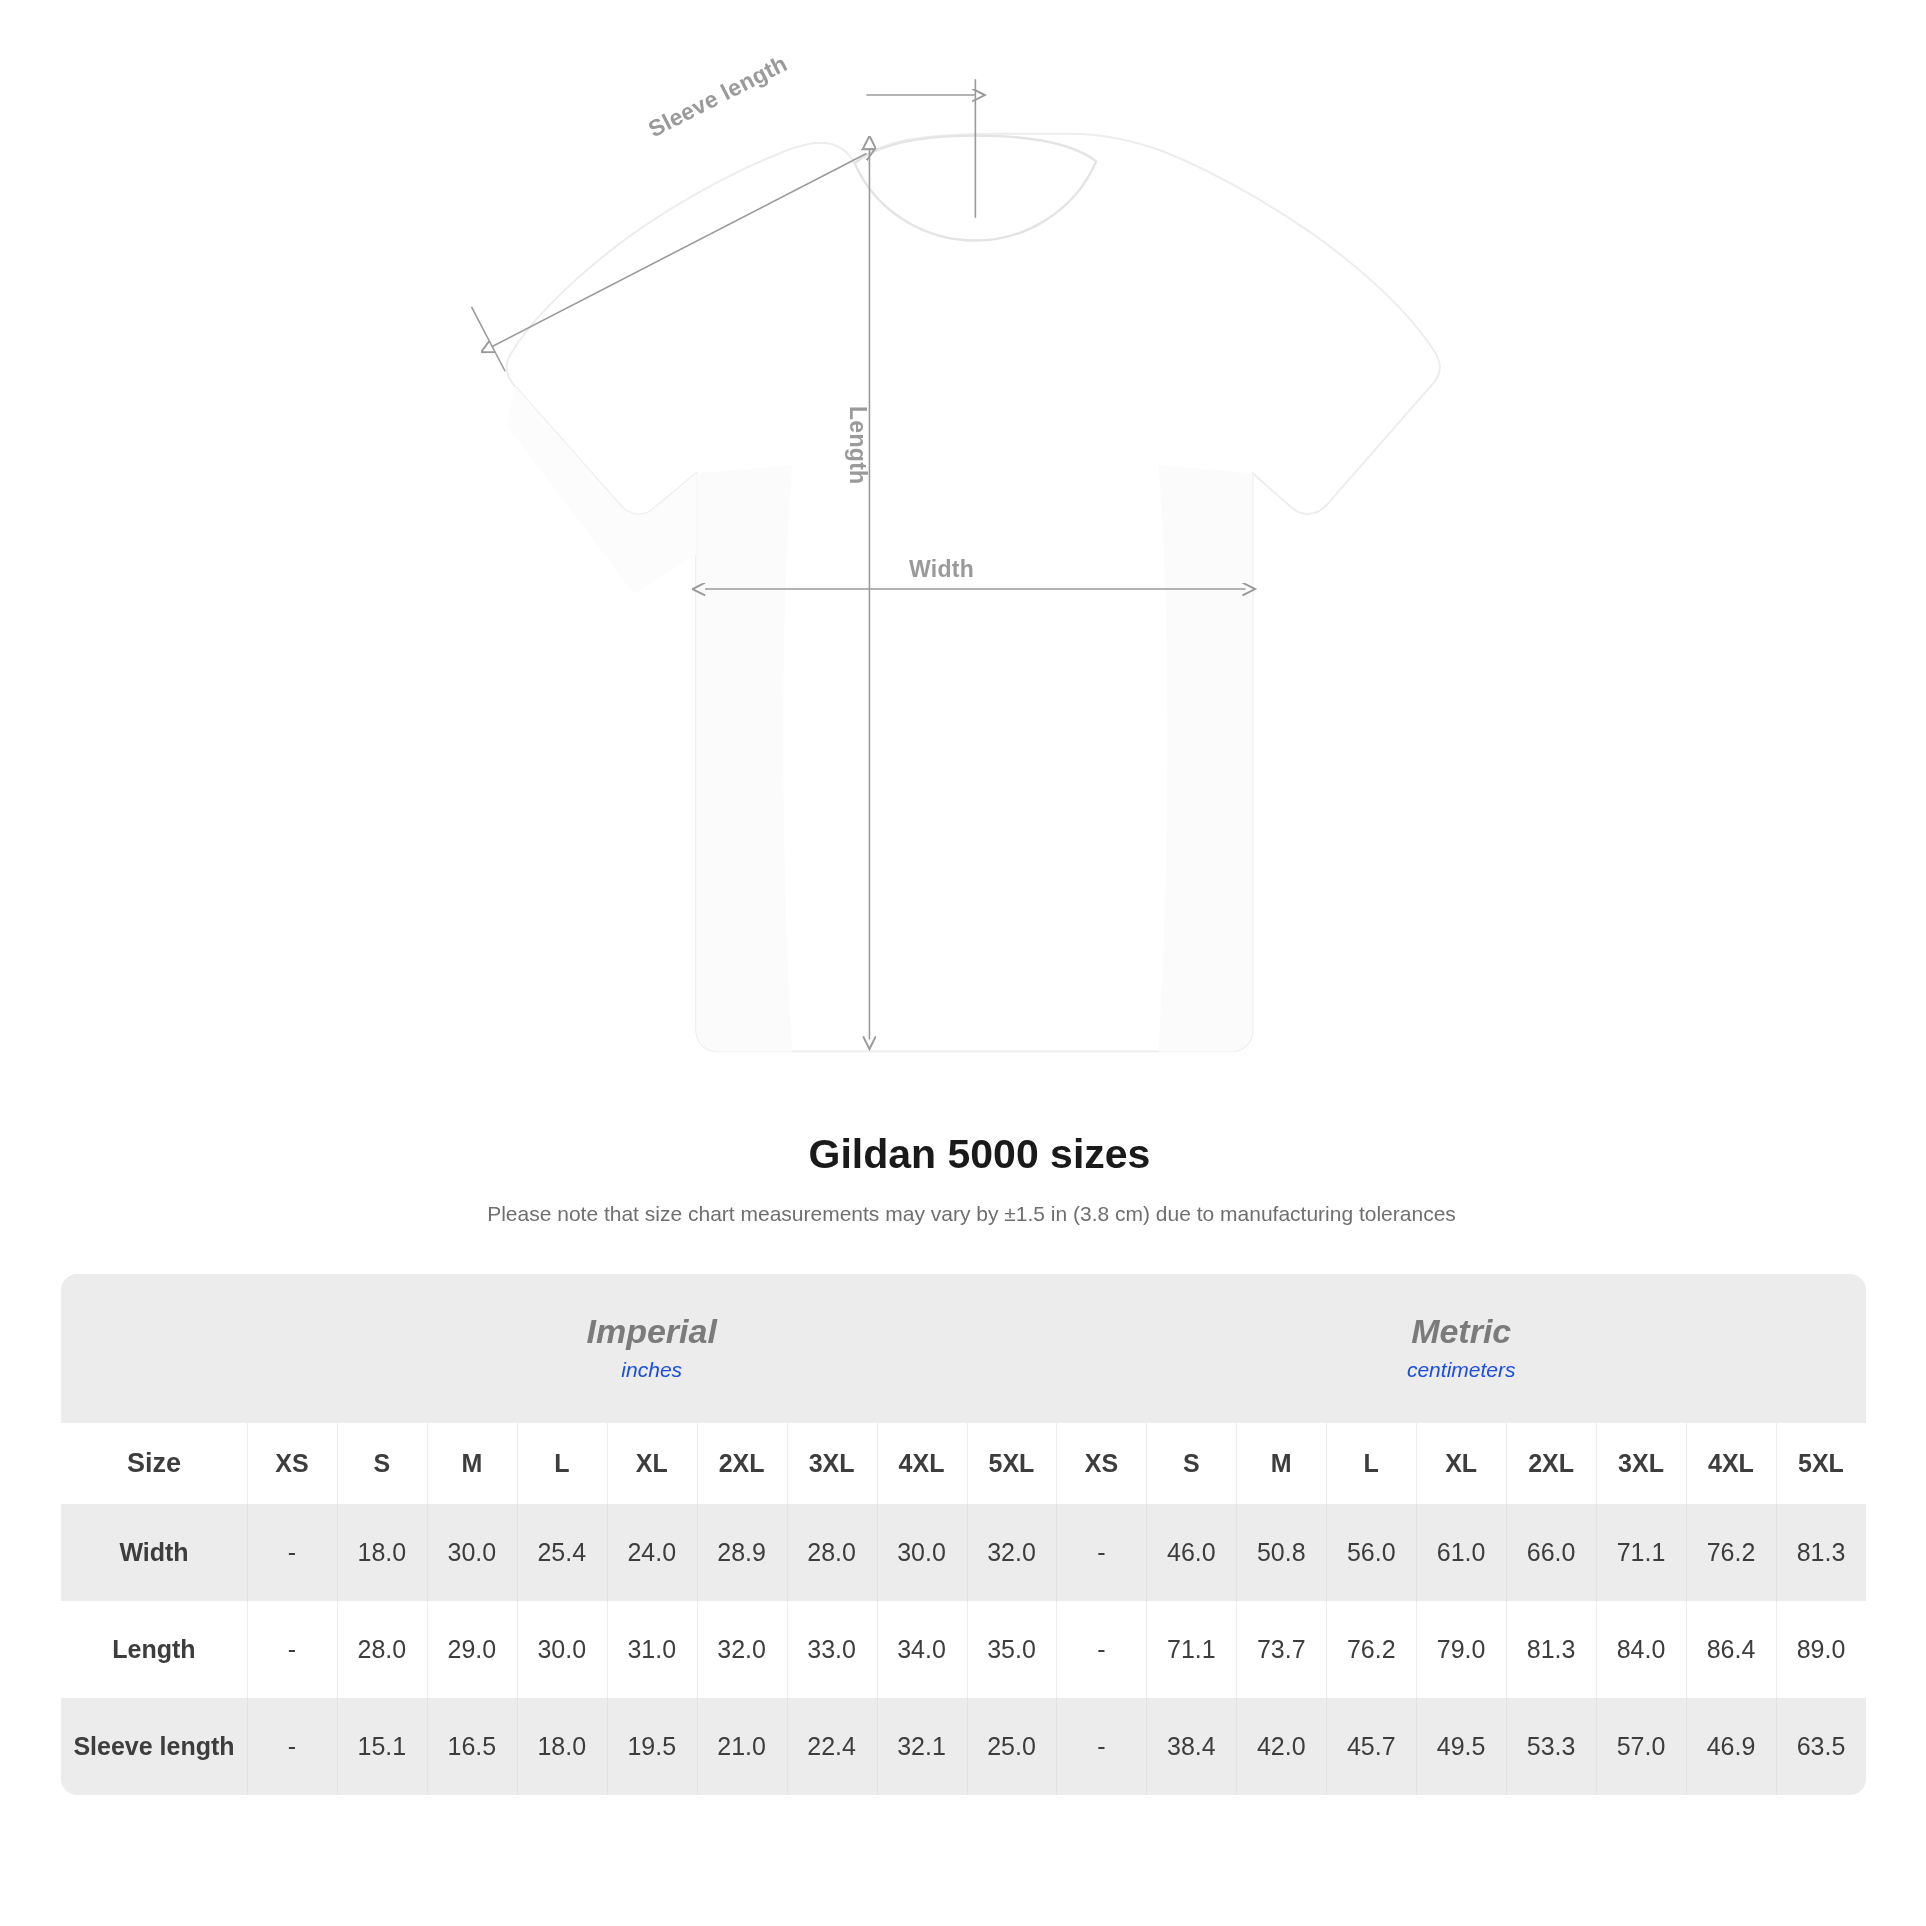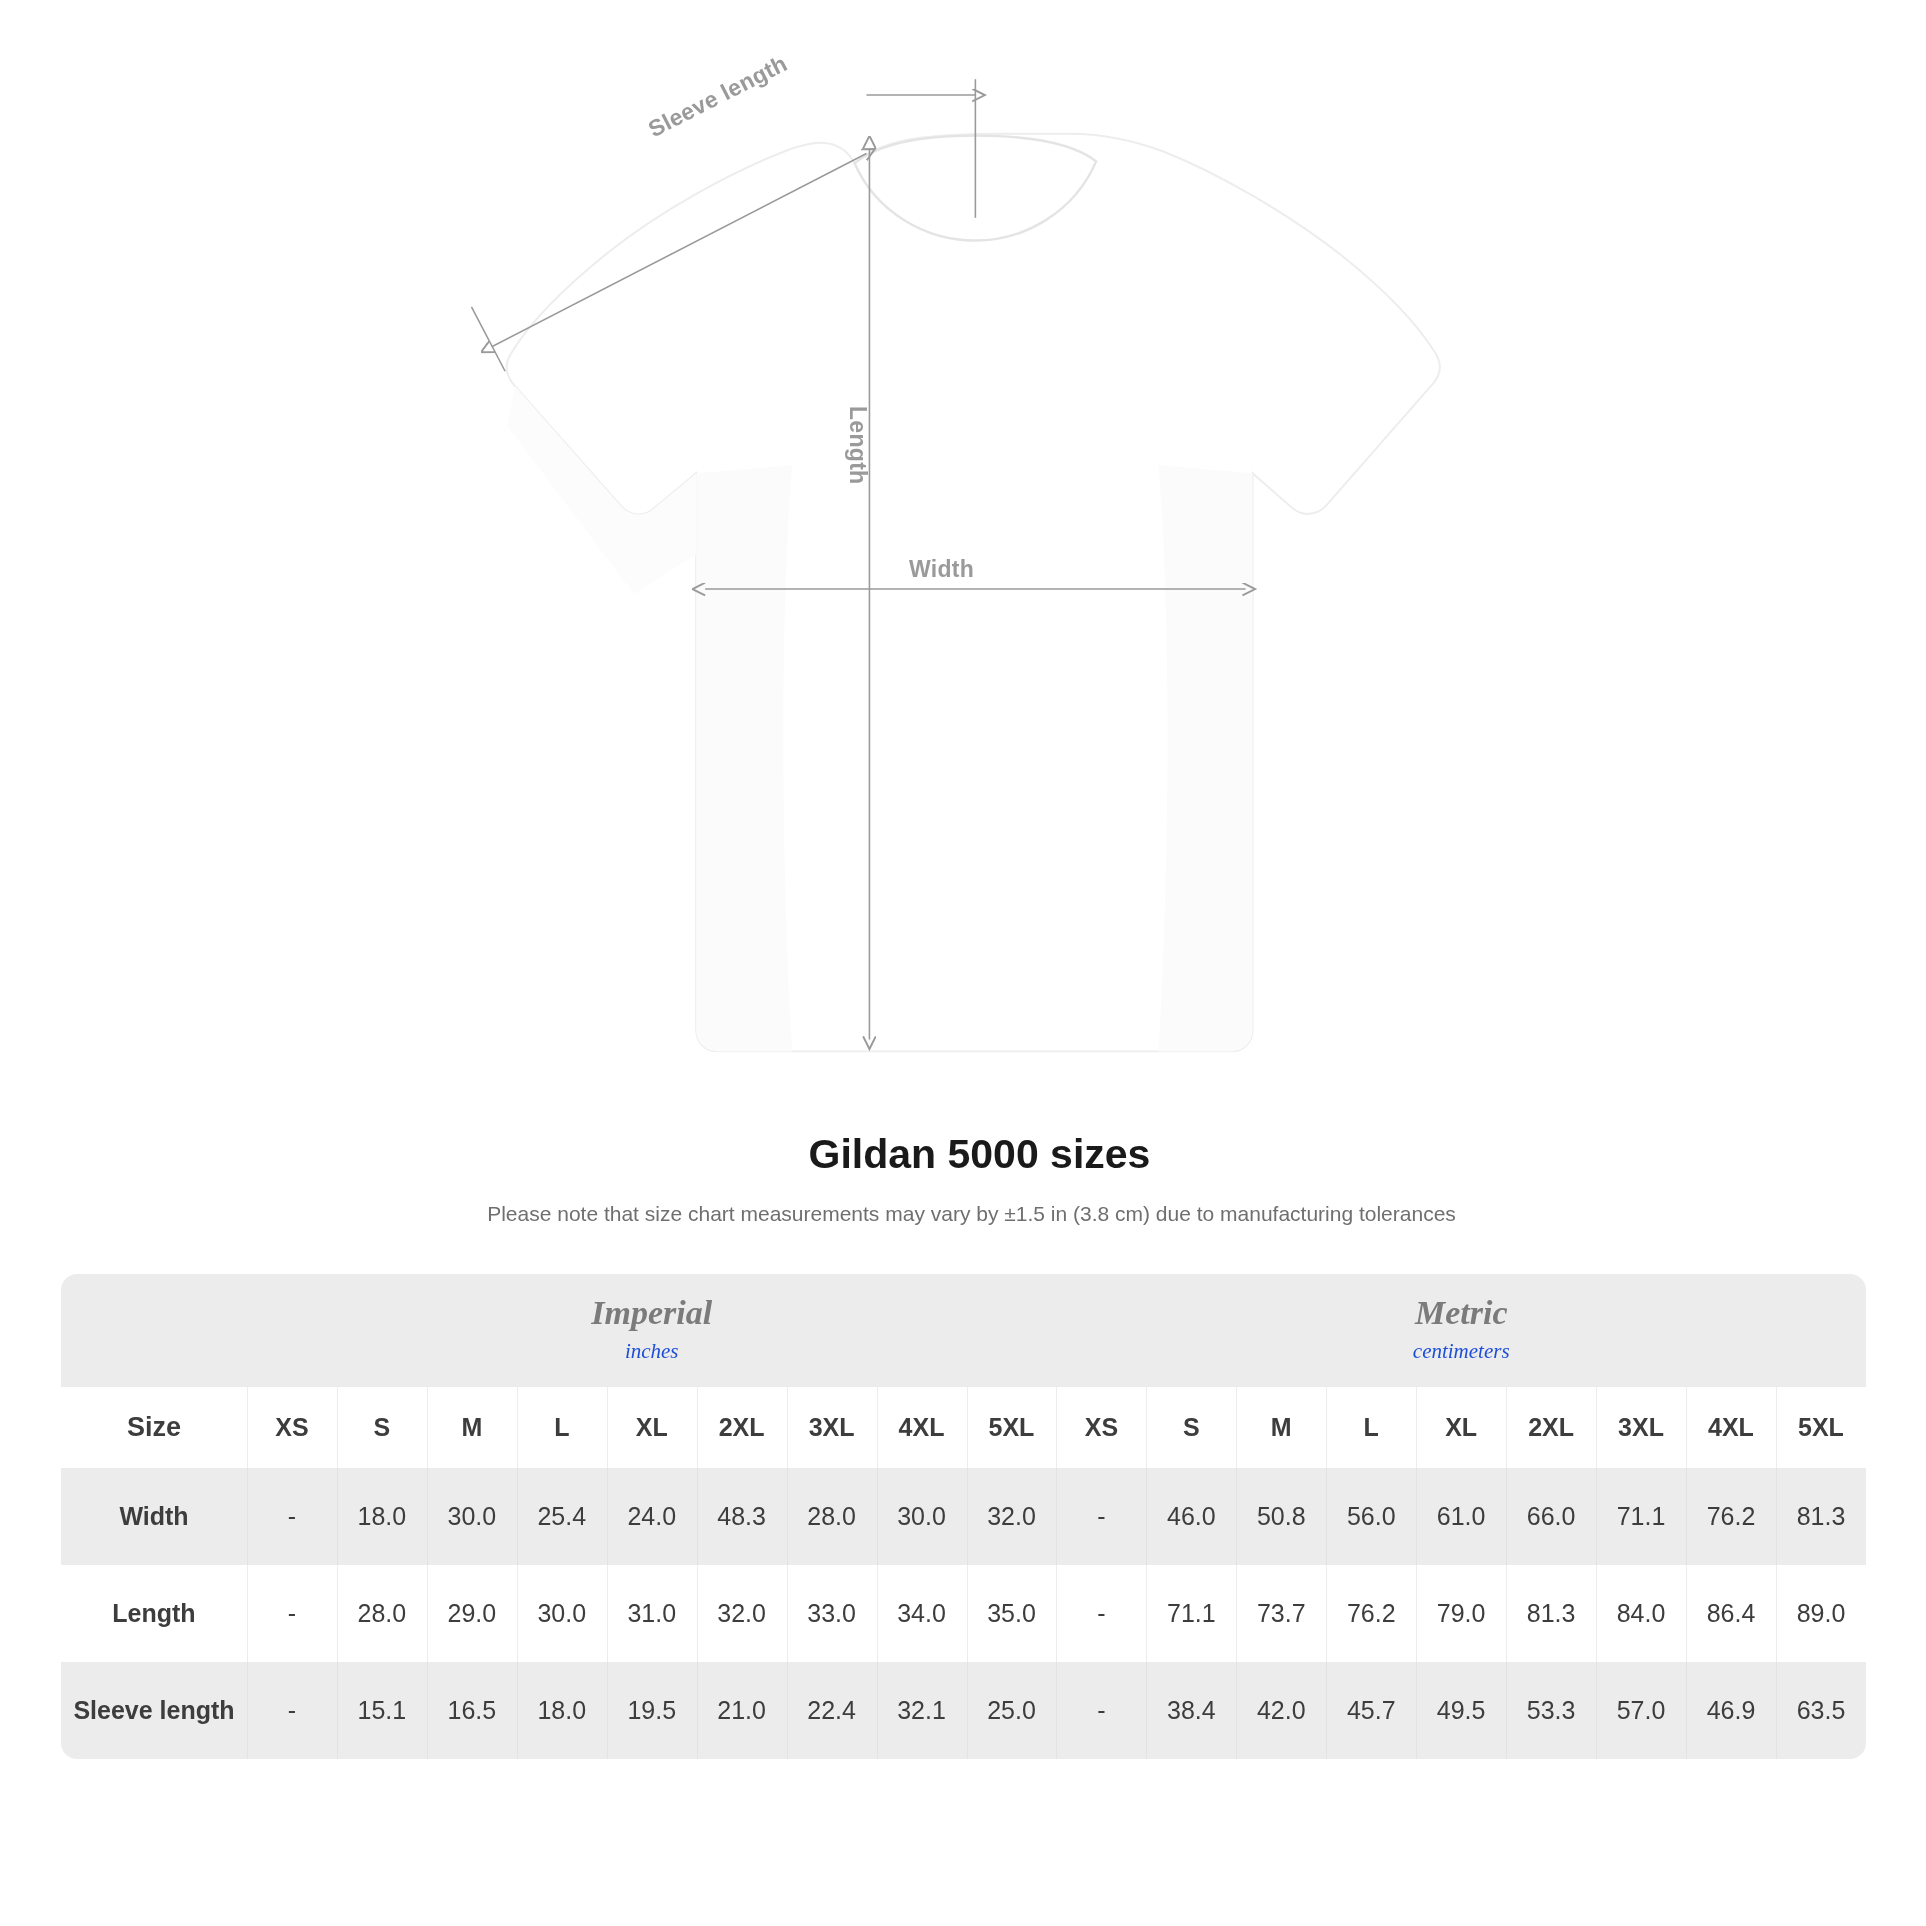--- a/index.html
+++ b/index.html
@@ -86,23 +86,22 @@
   }
   table.size-table td, table.size-table th {
     text-align: center;
     font-size: 25px;
     color: #3d3d3d;
     border: none;
     padding: 0;
   }
   .unit-row td {
     background: #ececec;
-    height: 113px;
+    height: 149px;
     vertical-align: middle;
-    font-family: Liberation Serif, serif;
   }
   .unit-name {
     font-size: 34px;
     font-weight: bold;
     font-style: italic;
     color: #7b7b7b;
     line-height: 1.25;
   }
   .unit-sub {
     font-size: 21px;
@@ -267,21 +266,21 @@
           <td class="cell-sep">5XL</td>
         </tr>
 
         <tr class="data-row shaded">
           <td class="rowlabel">Width</td>
           <td class="cell-sep">-</td>
           <td class="cell-sep">18.0</td>
           <td class="cell-sep">30.0</td>
           <td class="cell-sep">25.4</td>
           <td class="cell-sep">24.0</td>
-          <td class="cell-sep">48.3</td>
+          <td class="cell-sep">28.9</td>
           <td class="cell-sep">28.0</td>
           <td class="cell-sep">30.0</td>
           <td class="cell-sep">32.0</td>
           <td class="cell-sep">-</td>
           <td class="cell-sep">46.0</td>
           <td class="cell-sep">50.8</td>
           <td class="cell-sep">56.0</td>
           <td class="cell-sep">61.0</td>
           <td class="cell-sep">66.0</td>
           <td class="cell-sep">71.1</td>

